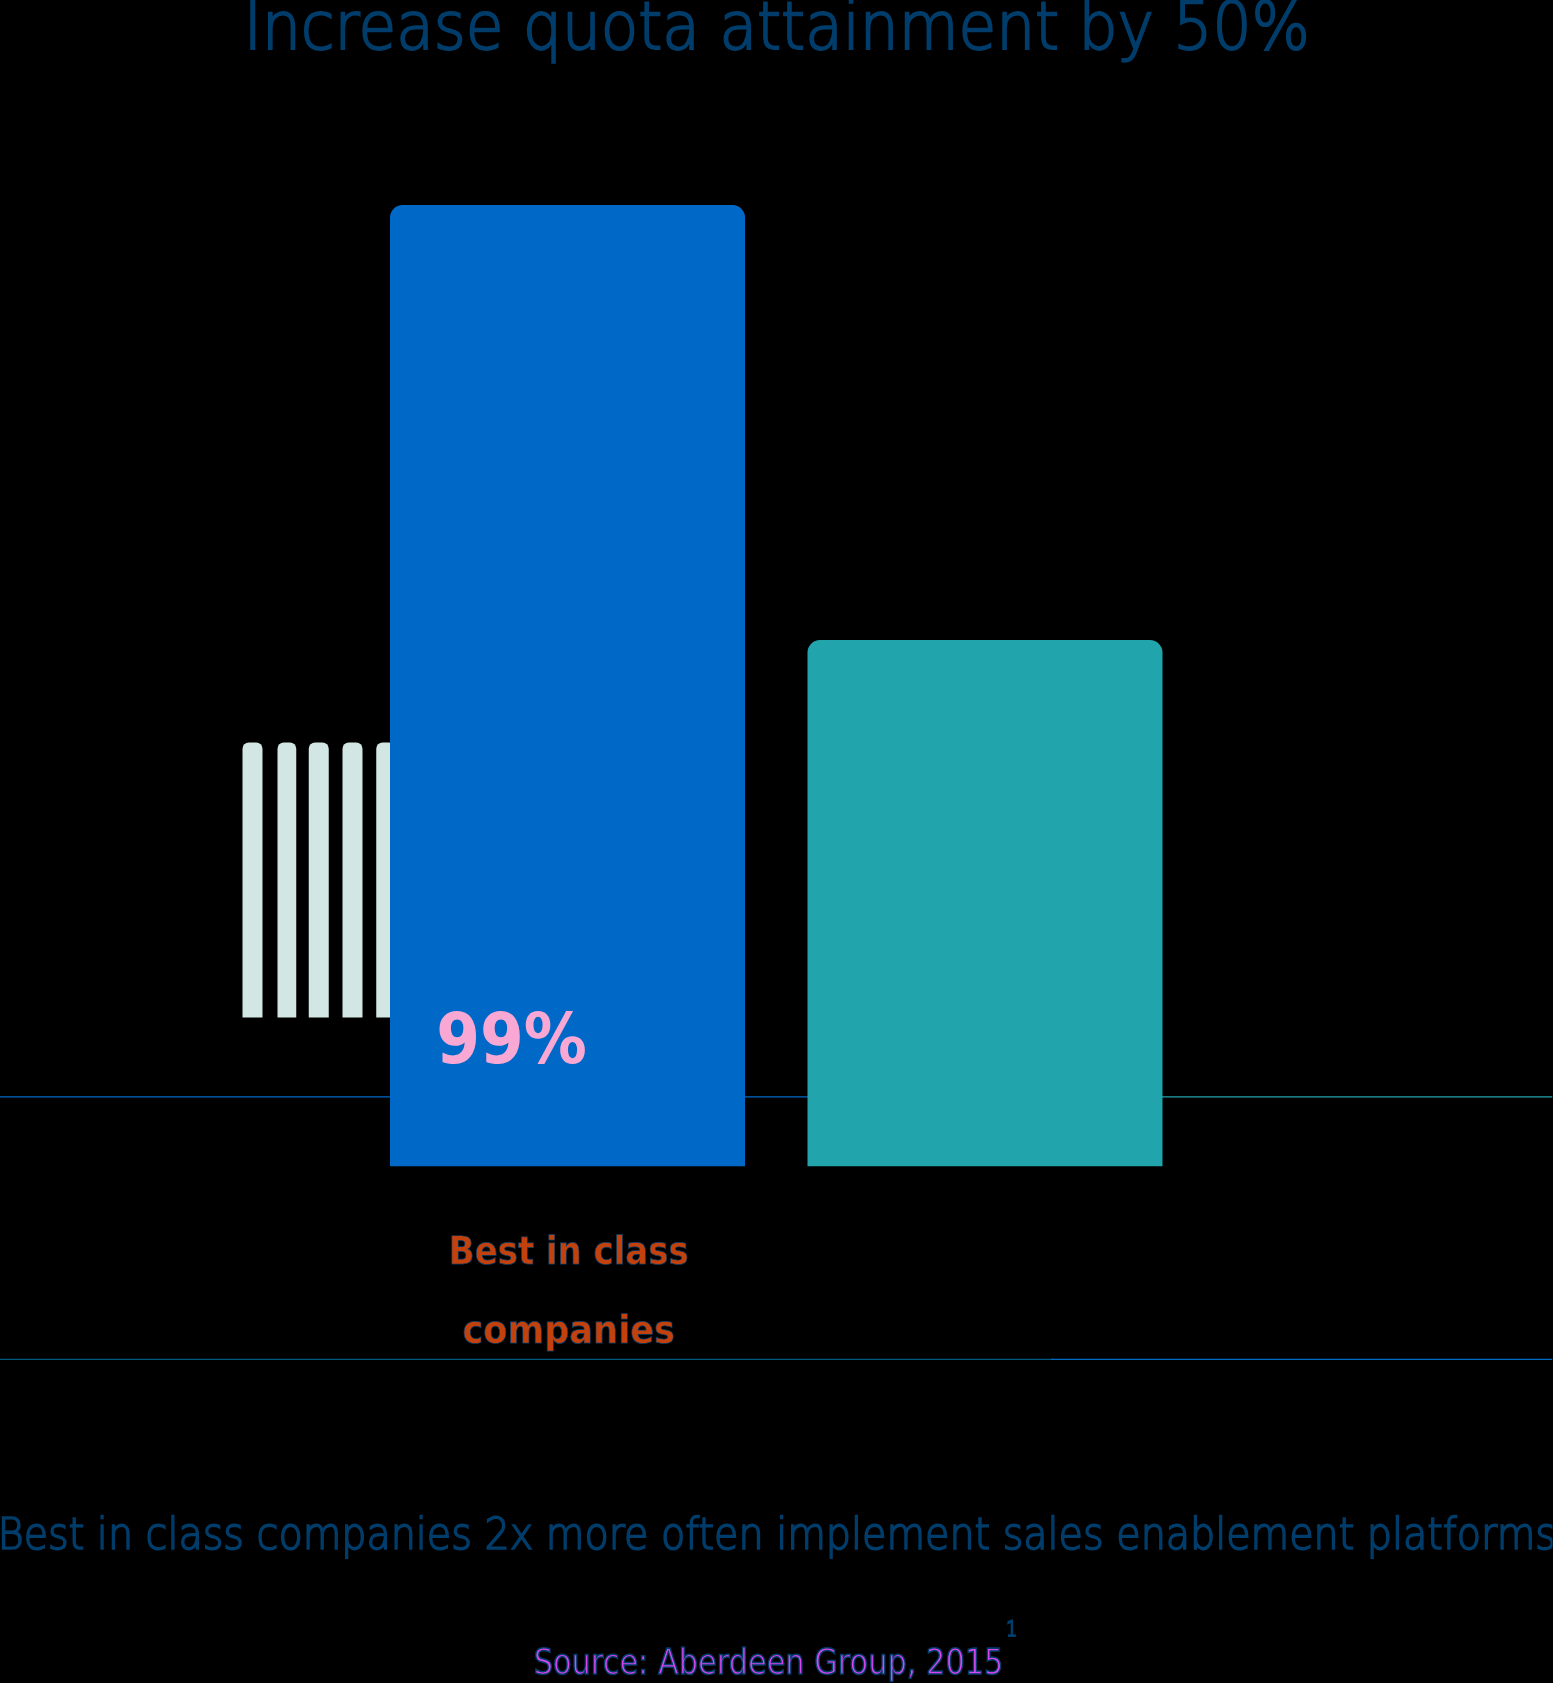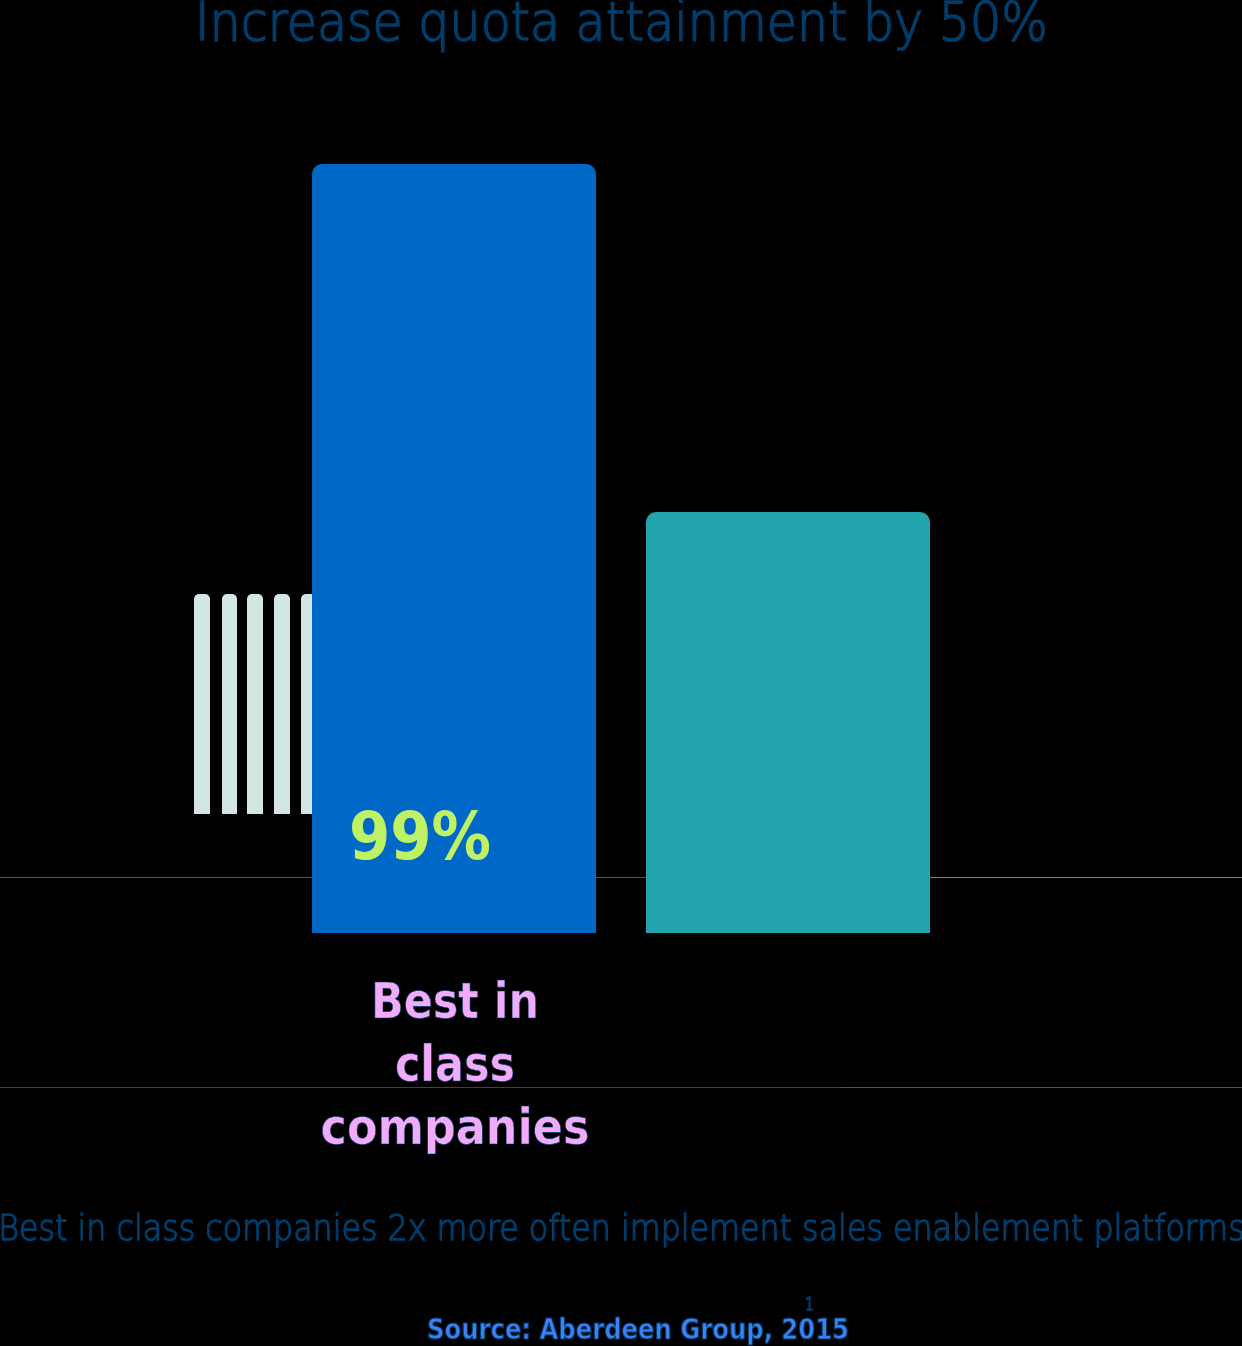--- a/index.html
+++ b/index.html
@@ -6,32 +6,32 @@
   body{width:1242px;height:1346px;background:#000;overflow:hidden;
        font-family:"Liberation Sans",sans-serif;}
   .stage{position:relative;width:1132px;height:1346px;}
   .title{position:absolute;left:0;top:-9px;width:1242px;text-align:center;
          color:#003d6b;font-size:53px;font-weight:200;letter-spacing:0;
          font-family:"DejaVu Sans",sans-serif;}
   .title > span{display:inline-block;transform:scaleX(0.926);-webkit-text-stroke:1.6px #003d6b;}
   .bar{position:absolute;border-radius:10px 10px 0 0;}
   .bar.blue{background:#0069c7;}
   .bar.teal{background:#22a4ad;}
-  .pct{position:absolute;color:#bef264;font-family:"DejaVu Sans",sans-serif;font-weight:700;
-       font-size:66px;white-space:nowrap;line-height:1;}
+  .pct{position:absolute;color:#f9a8d4;font-family:"DejaVu Sans",sans-serif;font-weight:700;
+       font-size:56px;white-space:nowrap;line-height:1;}
   .pct > span{display:inline-block;transform:scaleX(0.899);transform-origin:left top;}
   .axis{position:absolute;left:0;height:1.6px;}
-  .lbl{position:absolute;color:#f0abfc;font-family:"DejaVu Sans",sans-serif;font-weight:700;
-       font-size:49px;text-align:center;line-height:63px;}
+  .lbl{position:absolute;color:#c2410c;font-family:"DejaVu Sans",sans-serif;font-weight:700;
+       font-size:31px;text-align:center;line-height:63px;}
   .lbl span{display:block;-webkit-text-stroke:0.6px #003d6b;}
   .caption{position:absolute;left:-379px;width:2000px;text-align:center;color:#003d6b;
            font-family:"DejaVu Sans",sans-serif;font-weight:200;font-size:35.1px;white-space:nowrap;}
   .caption > span{display:inline-block;transform:scaleX(0.904);-webkit-text-stroke:1.35px #003d6b;}
-  .source{position:absolute;left:0;width:1242px;text-align:center;color:#3b82f6;
-          font-family:"DejaVu Sans",sans-serif;font-weight:700;font-size:28.4px;white-space:nowrap;}
+  .source{position:absolute;left:0;width:1242px;text-align:center;color:#d946ef;
+          font-family:"DejaVu Sans",sans-serif;font-weight:400;font-size:28.4px;white-space:nowrap;}
   .source > span{display:inline-block;transform:scaleX(0.856);transform-origin:left center;
                  -webkit-text-stroke:1.2px #003d6b;}
   .footnote{position:absolute;color:#003d6b;font-family:"DejaVu Sans",sans-serif;font-size:17px;
             font-weight:200;line-height:1;display:inline-block;transform:scaleX(0.8);
             transform-origin:left center;-webkit-text-stroke:1.6px #003d6b;}
   .stripes{position:absolute;}
   .stripe{position:absolute;background:#d2e7e4;border-radius:5px 5px 0 0;}
 </style>
 </head>
 <body>

